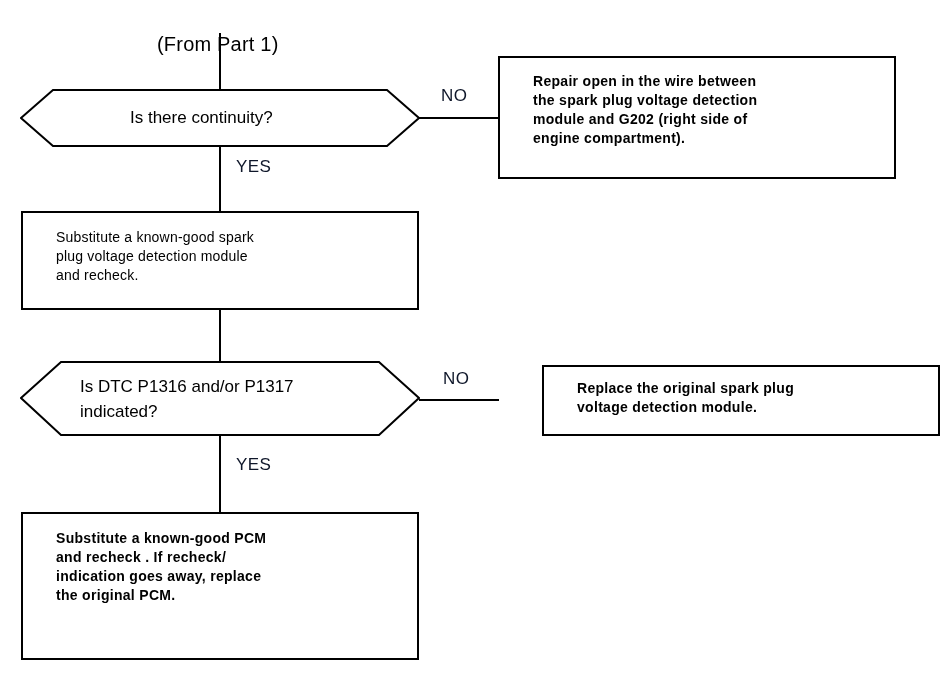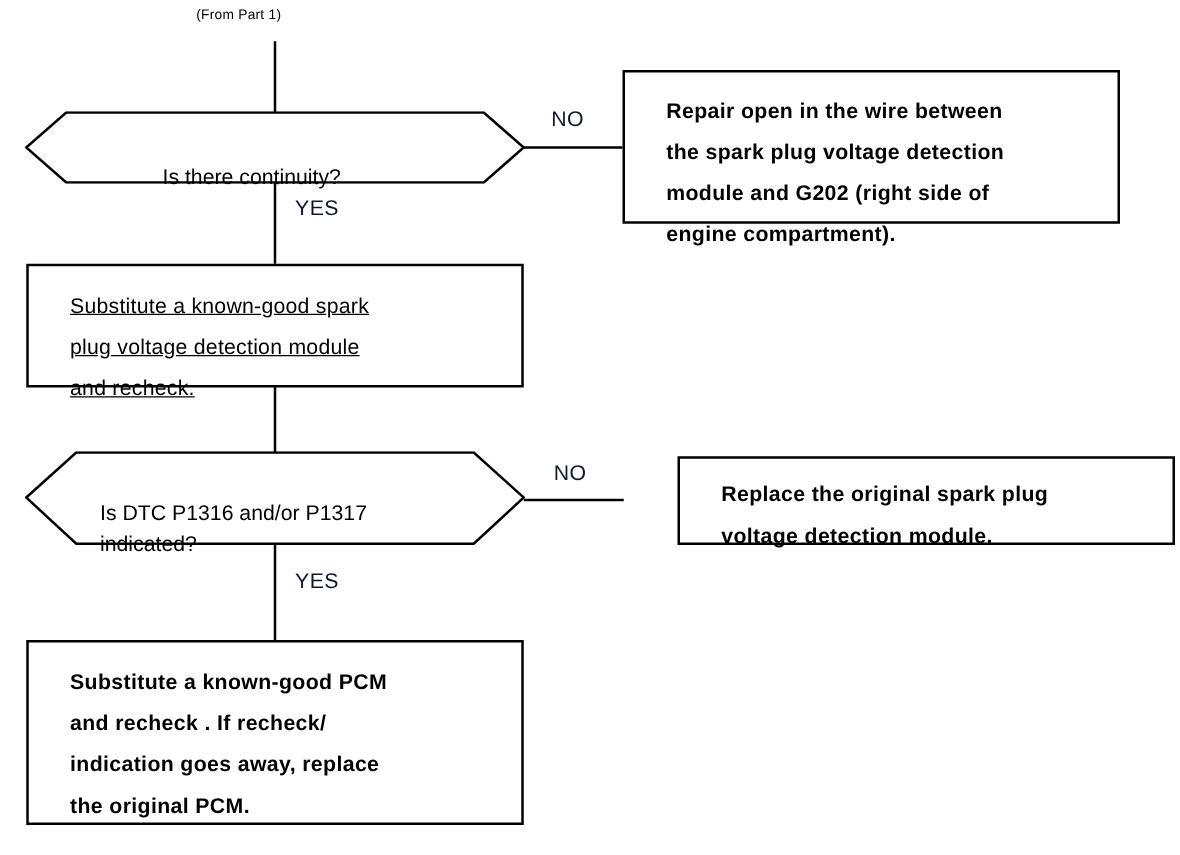--- a/index.html
+++ b/index.html
@@ -13,24 +13,25 @@
     height: 684px;
     background: #ffffff;
     font-family: "Liberation Sans", sans-serif;
     color: #000000;
     overflow: hidden;
   }
 
   
   .node-label {
     position: absolute;
-    font-size: 11px;
+    font-size: 20px;
     letter-spacing: 0.2px;
     white-space: pre;
     color: #000;
+    margin-top: 27px;
   }
   .branch-label {
     position: absolute;
     font-size: 17px;
     letter-spacing: 0.4px;
     color: #0f172a;
   }
 
   .connector-v {
     position: absolute;
@@ -45,50 +46,48 @@
 
   
   .proc-box {
     position: absolute;
     box-sizing: border-box;
     border: 2px solid #000000;
     background: #ffffff;
   }
   .proc-text {
     position: absolute;
-    font-size: 17px;
-    line-height: 33px;
+    font-size: 14px;
+    line-height: 19px;
     white-space: pre-line;
   }
   .proc-text.bold {
     font-weight: bold;
     letter-spacing: 0.3px;
   }
   .proc-text.regular {
     font-weight: normal;
     letter-spacing: 0.2px;
-    text-decoration: underline;
   }
 
   
   .decision {
     position: absolute;
   }
   .decision svg {
     position: absolute;
     left: 0;
     top: 0;
     display: block;
   }
   .decision .dec-text {
     position: absolute;
     font-size: 17px;
     line-height: 25px;
     white-space: pre-line;
-    margin-top: 24px;
   }
 </style>
 </head>
 <body>
 
 <div id="canvas">
 
   <div class="node-label" style="left:157px; top:6px;">(From Part 1)</div>
 
   <div class="connector-v" style="left:219px; top:33px; height:57px;"></div>

